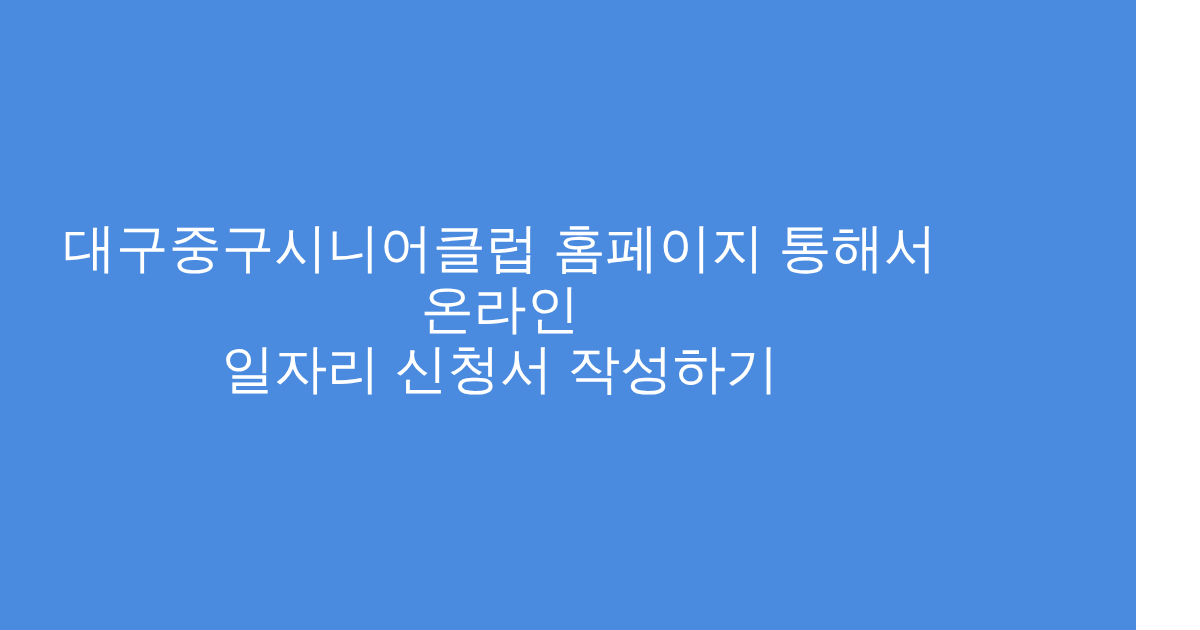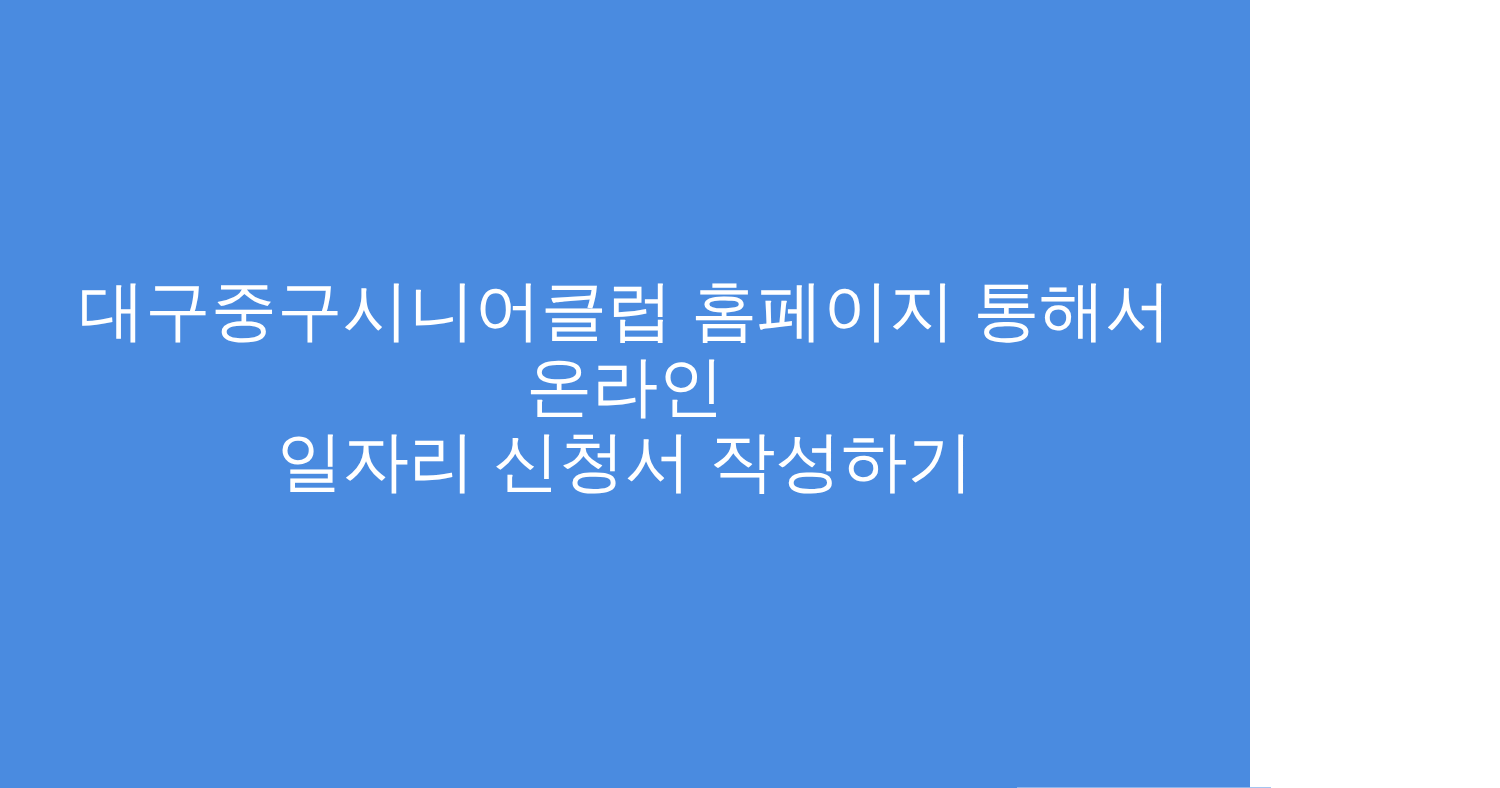--- a/index.html
+++ b/index.html
@@ -12,21 +12,21 @@
     width: 1200px;
     height: 630px;
     overflow: hidden;
     font-family: "Liberation Sans", "DejaVu Sans", sans-serif;
     background: #ffffff;
   }
 
   #og-banner {
     position: relative;
     box-sizing: border-box;
-    width: 1000px;
+    width: 1136px;
     height: 630px;
     background-color: #4a8be0;
     display: flex;
     align-items: center;
     overflow: hidden;
   }
 
   #title-block {
     width: 1000px;
     max-width: 1000px;

